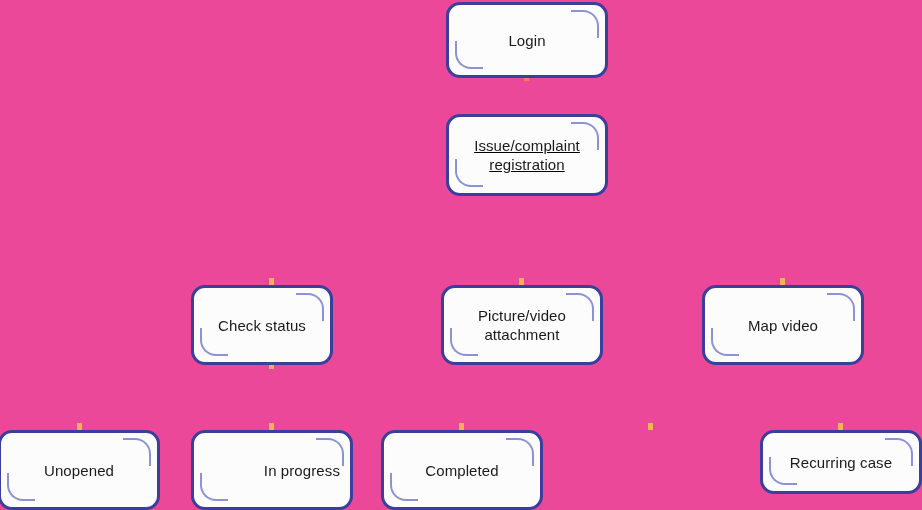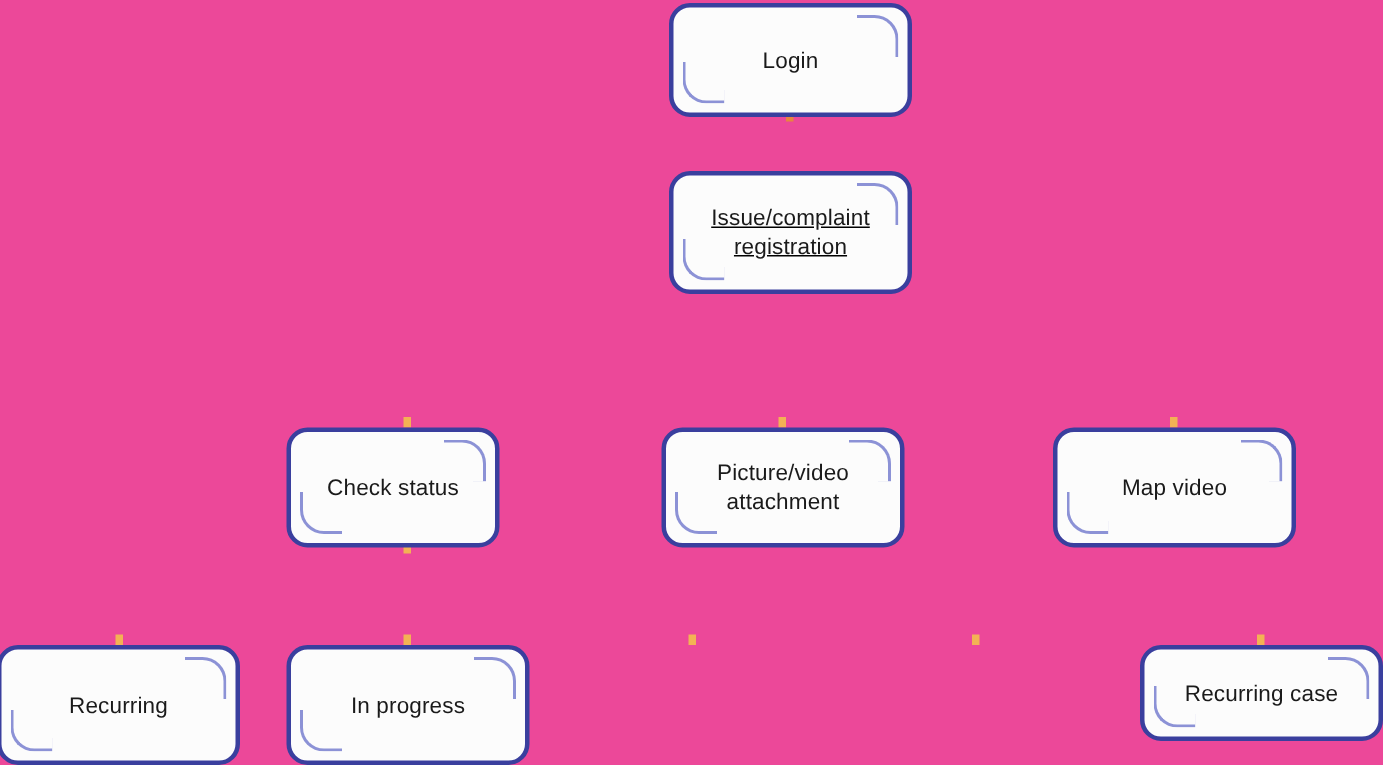--- a/index.html
+++ b/index.html
@@ -119,25 +119,30 @@
 attachment</span>
     </div>
     <div class="node" style="left: 702px; top: 285px; width: 162px; height: 80px;">
       <span class="sketch-tr"></span>
       <span class="sketch-bl"></span>
       <span class="node-label">Map video</span>
     </div>
     <div class="node" style="left: -2px; top: 430px; width: 162px; height: 80px;">
       <span class="sketch-tr"></span>
       <span class="sketch-bl"></span>
-      <span class="node-label">Recurring</span>
+      <span class="node-label">Unopened</span>
     </div>
-    <div class="node" style="left: 191px; top: 430px; width: 162px; height: 80px;">
+    <div class="node" style="left: 191px; top: 430px; width: 162px; height: 80px; justify-content: flex-end;">
       <span class="sketch-tr"></span>
       <span class="sketch-bl"></span>
       <span class="node-label">In progress</span>
+    </div>
+    <div class="node" style="left: 381px; top: 430px; width: 162px; height: 80px;">
+      <span class="sketch-tr"></span>
+      <span class="sketch-bl"></span>
+      <span class="node-label">Completed</span>
     </div>
     <div class="node" style="left: 760px; top: 430px; width: 162px; height: 64px;">
       <span class="sketch-tr"></span>
       <span class="sketch-bl"></span>
       <span class="node-label">Recurring case</span>
     </div>
   </div>
 
 </body></html>

